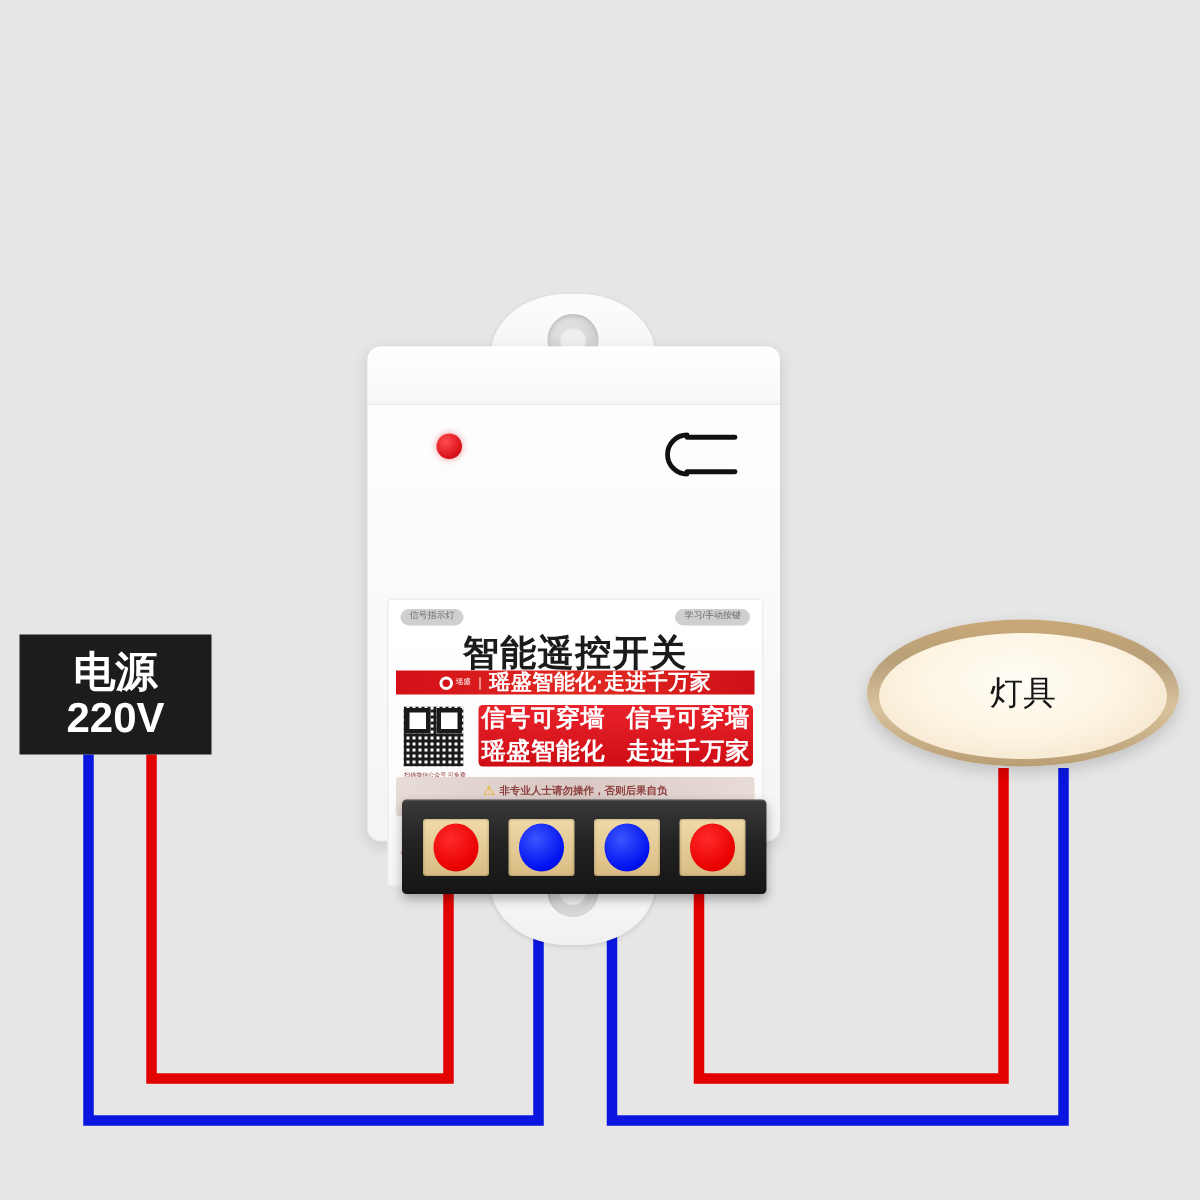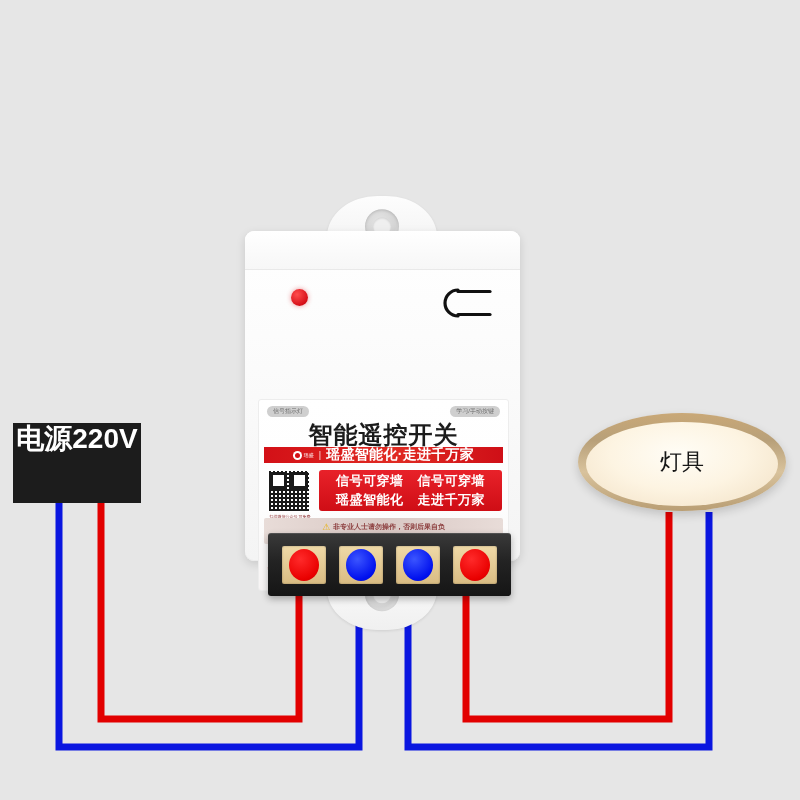--- a/index.html
+++ b/index.html
@@ -19,22 +19,22 @@
     box-shadow:0 2px 4px rgba(0,0,0,.12);
   }
   #title-pill span{
     color:#ffffff;font-size:39px;font-weight:bold;letter-spacing:1px;
     white-space:nowrap;line-height:1;
   }
 
   
   #source-box{
     position:absolute;left:13px;top:423px;width:128px;height:80px;
-    background:#1c1c1c;display:flex;flex-direction:row;
-    align-items:flex-start;justify-content:center;
+    background:#1c1c1c;display:flex;flex-direction:column;
+    align-items:center;justify-content:center;
   }
   #source-box div{color:#fff;font-size:28px;font-weight:bold;line-height:1.12;}
 
   
   #lamp{
     position:absolute;left:578px;top:413px;width:208px;height:98px;
   }
   #lamp .rim{
     position:absolute;inset:0;border-radius:50%;
     background:linear-gradient(180deg,#c9a877 0%,#b8a079 28%,#d8c29c 60%,#b99e74 100%);
@@ -153,21 +153,21 @@
     margin-top:2px;font-size:4px;line-height:1.35;color:#8a2a2a;text-align:center;
   }
 
   #feature-box{
     position:absolute;left:60px;top:70px;right:6px;height:41px;
     background:linear-gradient(180deg,#e8222a,#cf0d15);
     border-radius:3px;
     display:flex;flex-direction:column;align-items:center;justify-content:center;gap:1px;
   }
   .feature-row{
-    display:flex;gap:14px;color:#fff;font-size:13px;font-weight:bold;letter-spacing:.5px;
+    display:flex;gap:14px;color:#fff;font-size:16px;font-weight:bold;letter-spacing:.5px;
   }
 
   #warning-band{
     position:absolute;left:5px;right:5px;top:118px;height:26px;
     background:linear-gradient(90deg,#e8dcd8,#d9c8c4 50%,#e8dcd8);
     border-radius:2px;
     display:flex;flex-direction:column;align-items:center;justify-content:center;
   }
   #warning-line1{
     display:flex;align-items:center;gap:3px;

